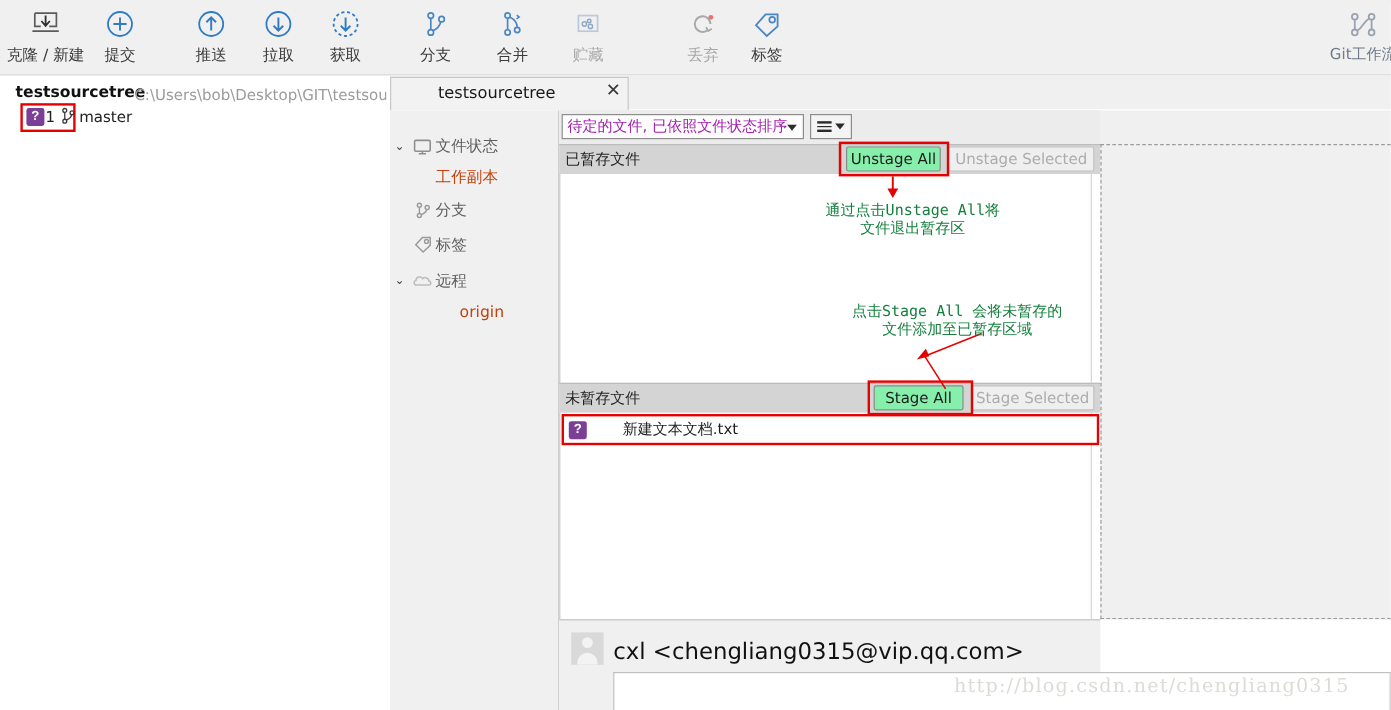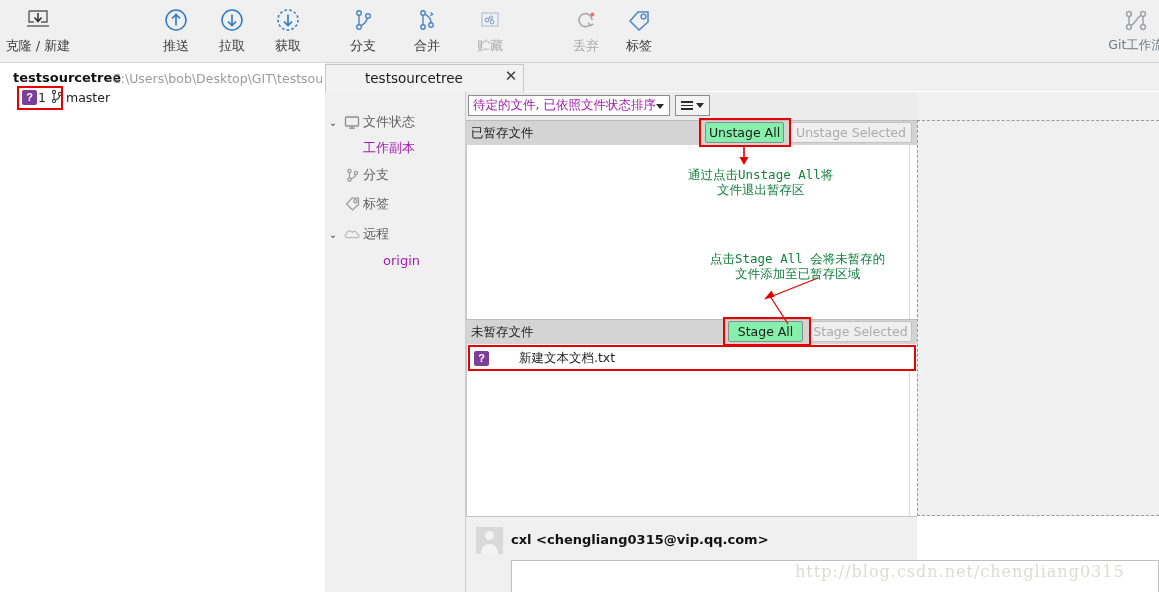--- a/index.html
+++ b/index.html
@@ -84,21 +84,21 @@
     display:flex;align-items:center;cursor:default;
   }
   .sb-chev{
     width:16px;text-align:center;font-size:10px;color:#4a4a4a;flex:0 0 16px;
   }
   .sb-ico{width:22px;display:flex;align-items:center;justify-content:center;flex:0 0 22px;}
   .sb-lbl{
     font-size:13px;color:#5f5f5f;white-space:nowrap;
     font-family:"DejaVu Sans","Liberation Sans",sans-serif;
   }
-  .sb-lbl.sub{color:#a21caf;}
+  .sb-lbl.sub{color:#c2410c;}
   
   #center{
     position:absolute;left:466px;top:92px;width:451px;height:424px;
     background:#ececec;
   }
   #filterbar{
     position:absolute;left:466px;top:92px;width:451px;height:28px;background:#ececec;
   }
   #filter-combo{
     position:absolute;left:468px;top:95px;width:202px;height:21px;
@@ -211,21 +211,21 @@
   #bottom-right{
     position:absolute;left:917px;top:516px;width:242px;height:76px;background:#ffffff;
   }
   #avatar{
     position:absolute;left:476px;top:527px;width:27px;height:27px;background:#d9d9d9;
     display:flex;align-items:flex-end;justify-content:center;overflow:hidden;
   }
   #avatar .head{width:9px;height:9px;border-radius:50%;background:#f3f3f3;position:absolute;top:4px;}
   #avatar .body{width:17px;height:10px;border-radius:9px 9px 0 0;background:#f3f3f3;position:absolute;bottom:0;}
   #author{
-    position:absolute;left:511px;top:532px;font-size:13px;font-weight:bold;color:#111;
+    position:absolute;left:511px;top:532px;font-size:19px;font-weight:normal;color:#111;
     font-family:"DejaVu Sans","Liberation Sans",sans-serif;white-space:nowrap;
   }
   #commit-box{
     position:absolute;left:511px;top:560px;width:648px;height:32px;
     background:#ffffff;border:1px solid #c0c0c0;border-bottom:none;box-sizing:border-box;
   }
   #watermark{
     position:absolute;left:795px;top:562px;font-size:16px;color:#dcdcd6;
     font-family:"DejaVu Serif","Liberation Serif",serif;letter-spacing:1px;white-space:nowrap;
   }
@@ -247,20 +247,29 @@
       <svg width="28" height="26" viewBox="0 0 28 26">
         <path d="M5 4 h18 v11 h-6" fill="none" stroke="#5b5b5b" stroke-width="1.4"></path>
         <path d="M5 4 v11 h5" fill="none" stroke="#5b5b5b" stroke-width="1.4"></path>
         <path d="M3 19 h22" stroke="#5b5b5b" stroke-width="1.4"></path>
         <path d="M14 6 v8 M10.5 10.5 L14 14.5 L17.5 10.5" fill="none" stroke="#2f2f2f" stroke-width="1.5"></path>
       </svg>
     </span>
     <span class="tb-lbl">克隆 / 新建</span>
   </div>
 
+  <div class="tb-item" style="left:68px;">
+    <span class="tb-ico">
+      <svg width="26" height="26" viewBox="0 0 26 26">
+        <circle cx="13" cy="13" r="10" fill="none" stroke="#2f7bc4" stroke-width="1.5"></circle>
+        <path d="M13 7.5 v11 M7.5 13 h11" stroke="#2f7bc4" stroke-width="1.6"></path>
+      </svg>
+    </span>
+    <span class="tb-lbl">提交</span>
+  </div>
 
   <div class="tb-item" style="left:144px;">
     <span class="tb-ico">
       <svg width="26" height="26" viewBox="0 0 26 26">
         <circle cx="13" cy="13" r="10" fill="none" stroke="#2f7bc4" stroke-width="1.5"></circle>
         <path d="M13 18.5 v-11 M9 11.5 L13 7.5 L17 11.5" fill="none" stroke="#2f7bc4" stroke-width="1.6"></path>
       </svg>
     </span>
     <span class="tb-lbl">推送</span>
   </div>

